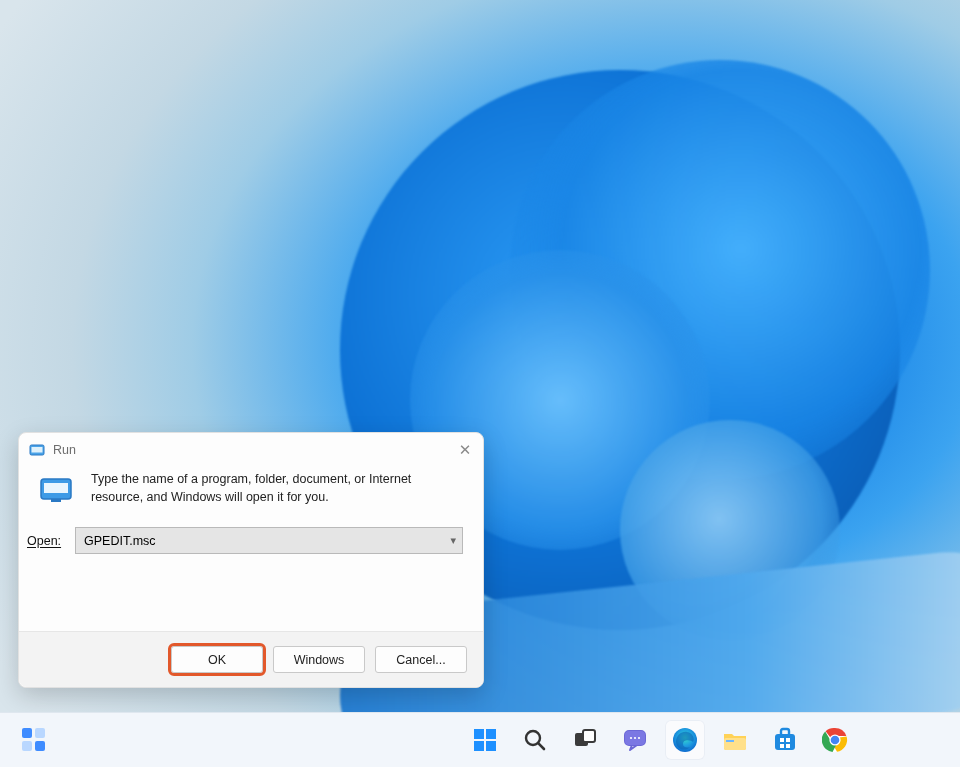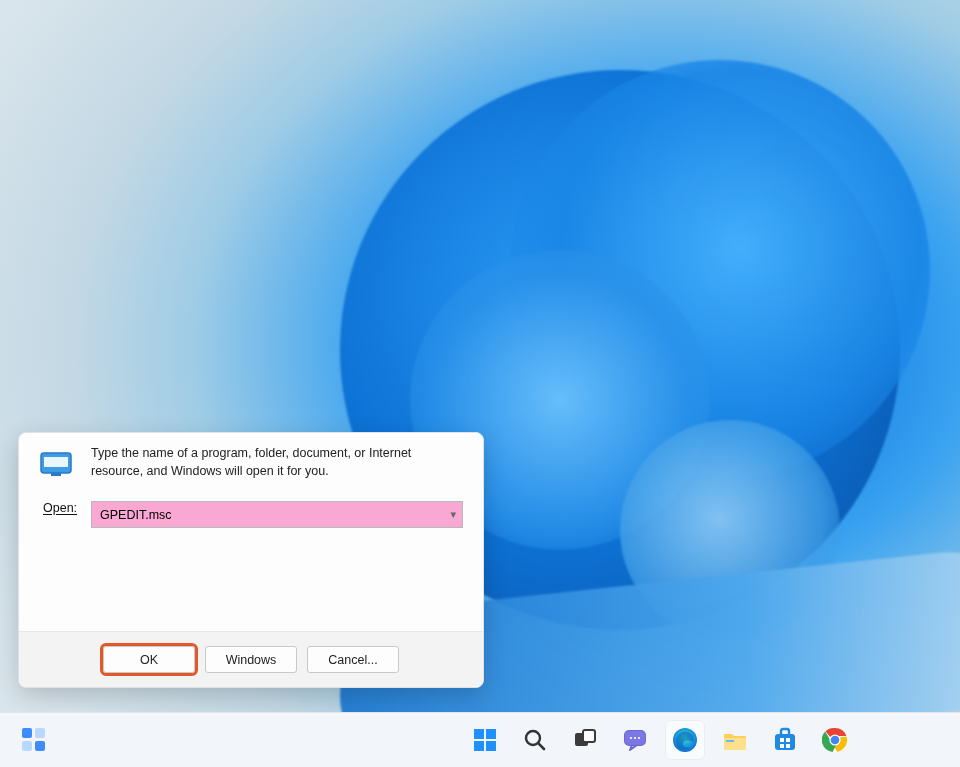--- a/index.html
+++ b/index.html
@@ -35,46 +35,46 @@
     display: flex;
     align-items: center;
     padding: 0 10px;
     font-size: 12.5px;
     color: #6e6e6e;
   }
   .titlebar .run-appicon { width:16px; height:16px; margin-right:8px; display:flex; align-items:center; justify-content:center;}
   .titlebar .spacer { flex:1; }
   .close-x { width:16px; text-align:center; color:#8a8a8a; font-size:15px; cursor:default; }
 
-  .body-area { padding: 4px 20px 0 20px; display:flex; gap:18px; align-items:flex-start;margin-top:8px; }
+  .body-area { padding: 4px 20px 0 20px; display:flex; gap:18px; align-items:flex-start; }
   .big-icon { width:34px; height:34px; flex:0 0 34px; margin-top:2px; }
   .desc { font-size:12.5px; color:#222; line-height:1.4; }
 
-  .open-row { display:flex; gap:14px; padding: 20px 20px 0 24px; }
+  .open-row { display:flex; align-items:center; gap:14px; padding: 20px 20px 0 8px; }
   .open-label { font-size:12.5px; color:#111; text-decoration: underline; text-underline-offset:2px; }
   .combo {
     flex:1;
     display:flex;
     align-items:center;
     border:1px solid #b9b9b9;
-    background:#f9a8d4;
+    background:#e5e5e5;
     height:27px;
     padding:0 6px 0 8px;
     font-size:12.5px;
   }
   .combo input { border:none; outline:none; flex:1; font-size:12.5px; font-family:inherit; background:transparent;}
   .combo .chev { color:#666; font-size:11px; padding-left:6px;}
 
   .buttons {
     margin-top:auto;
     background:#f3f3f3;
     border-top:1px solid #e6e6e6;
     border-radius:0 0 8px 8px;
     display:flex;
-    justify-content:center;
+    justify-content:flex-end;
     gap:10px;
     padding:14px 16px;
   }
   .btn {
     min-width:92px;
     height:27px;
     background:#fdfdfd;
     border:1px solid #c9c9c9;
     font-size:12.5px;
     color:#222;
@@ -105,20 +105,31 @@
 </head>
 <body>
 
 <div class="bloom b1"></div>
 <div class="bloom b2"></div>
 <div class="bloom b3"></div>
 <div class="bloom b4"></div>
 <div class="bloom b5"></div>
 
 <div class="run-dialog">
+  <div class="titlebar">
+    <span class="run-appicon">
+      <svg width="16" height="16" viewBox="0 0 16 16">
+        <rect x="1" y="3" width="14" height="10" rx="1.5" fill="#4aa3e8" stroke="#2a79c4" stroke-width="1"></rect>
+        <rect x="2.5" y="5" width="11" height="5.5" fill="#dff1fb"></rect>
+      </svg>
+    </span>
+    <span>Run</span>
+    <span class="spacer"></span>
+    <span class="close-x">✕</span>
+  </div>
 
   <div class="body-area">
     <div class="big-icon">
       <svg width="34" height="34" viewBox="0 0 34 34">
         <rect x="2" y="6" width="30" height="20" rx="3" fill="#3e9be6" stroke="#2a79c4" stroke-width="1.5"></rect>
         <rect x="5" y="10" width="24" height="10" fill="#e9f6fe"></rect>
         <rect x="12" y="26" width="10" height="3" fill="#2a79c4"></rect>
       </svg>
     </div>
     <div class="desc">Type the name of a program, folder, document, or Internet resource, and Windows will open it for you.</div>

